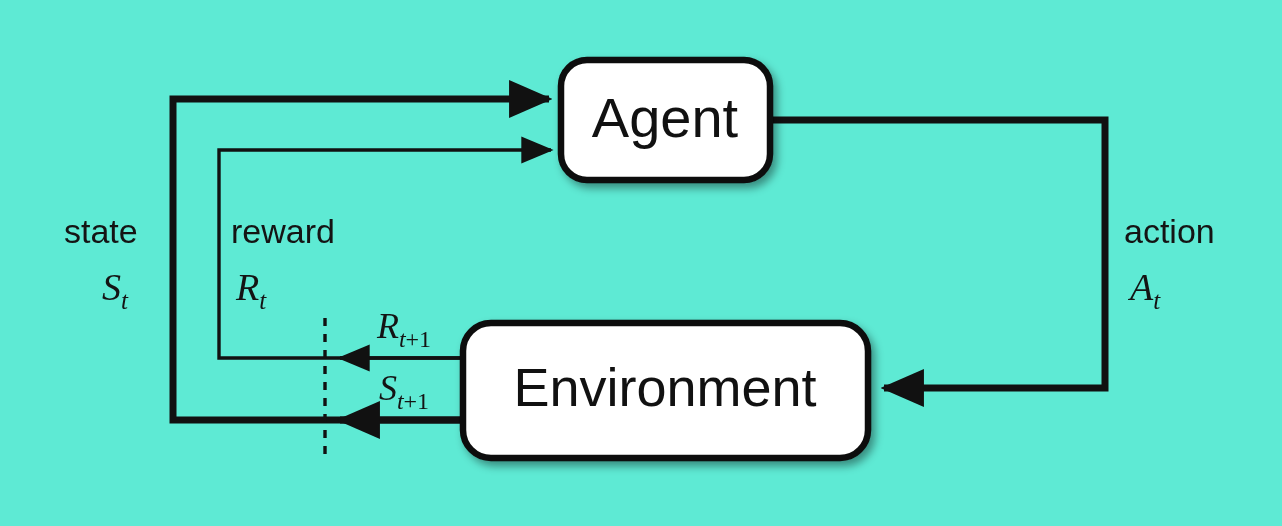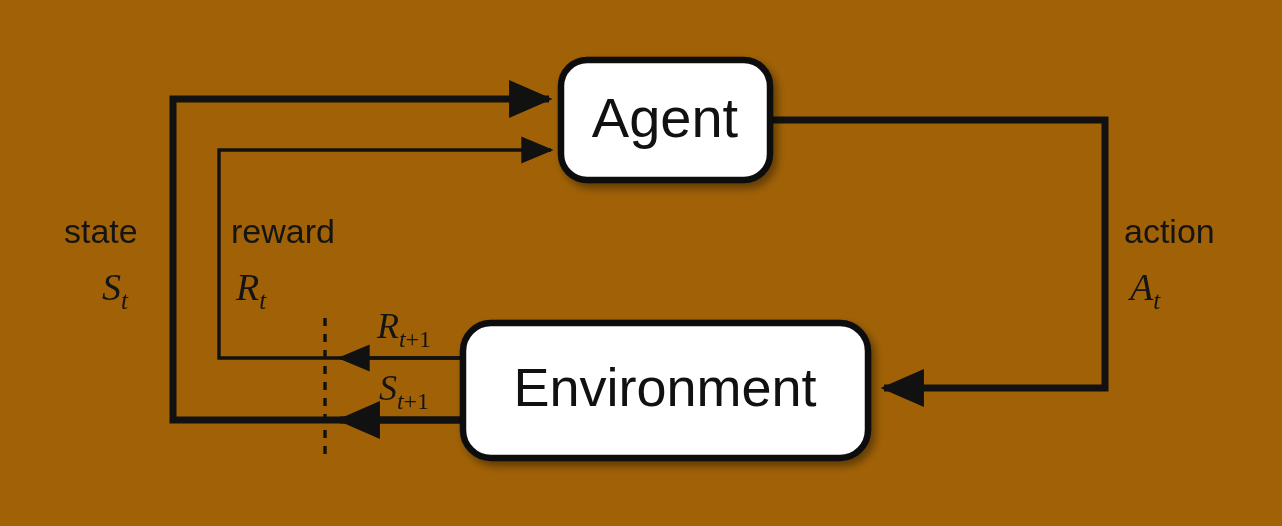--- a/index.html
+++ b/index.html
@@ -8,21 +8,21 @@
     padding: 0;
     background: #ffffff;
   }
   body {
     font-family: "Liberation Sans", sans-serif;
   }
   #diagram-root {
     position: relative;
     width: 1282px;
     height: 526px;
-    background: #a16207;
+    background: #5eead4;
     overflow: hidden;
   }
   #diagram-svg {
     position: absolute;
     left: 0;
     top: 0;
     width: 1282px;
     height: 526px;
     display: block;
   }

